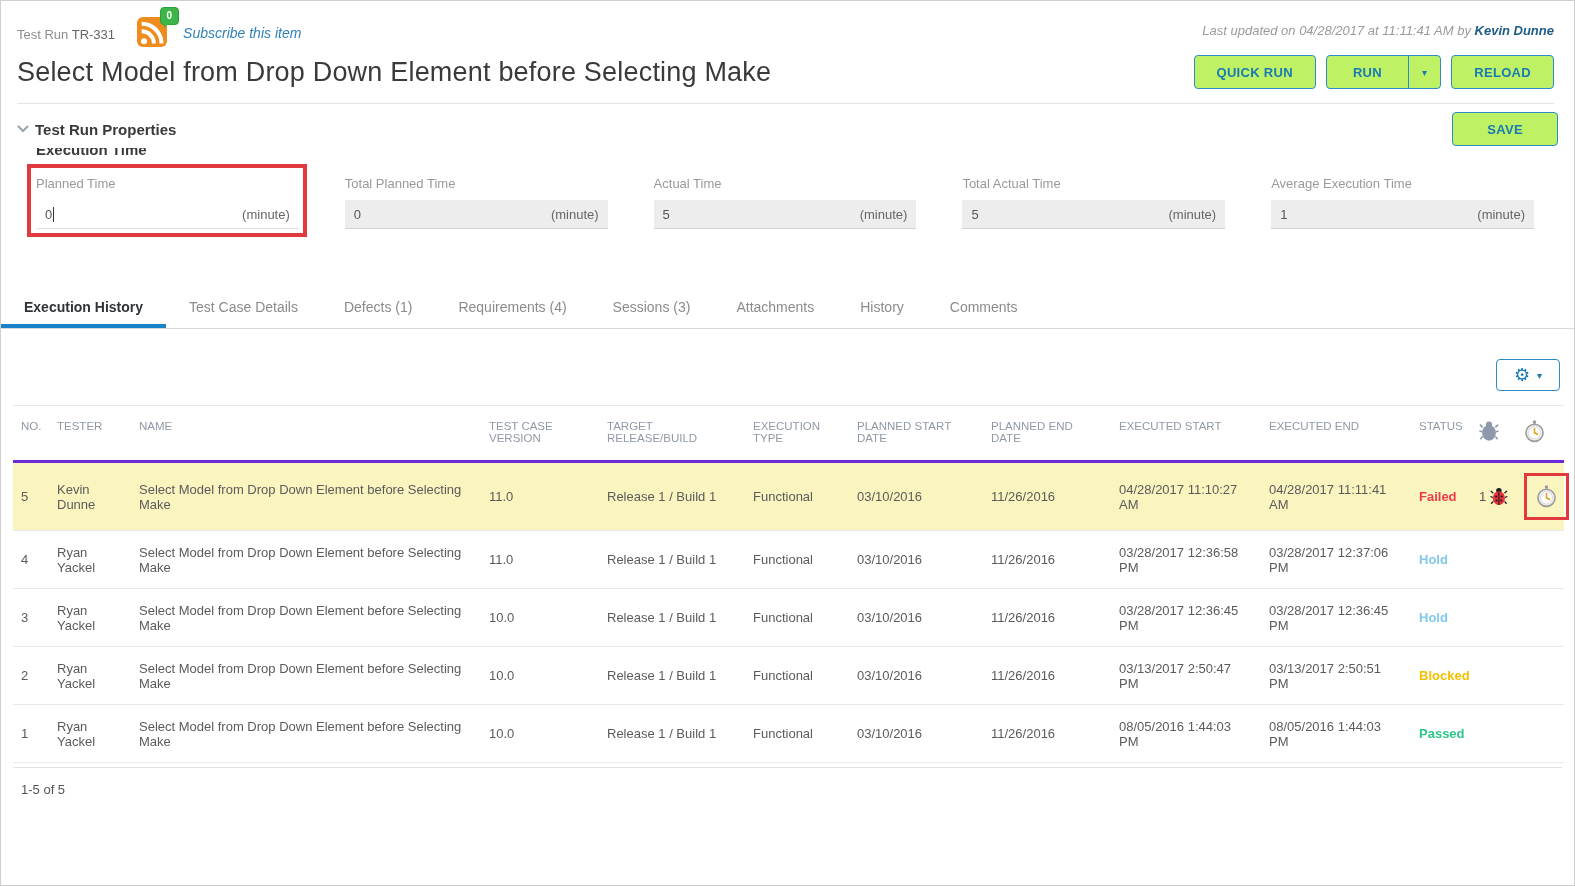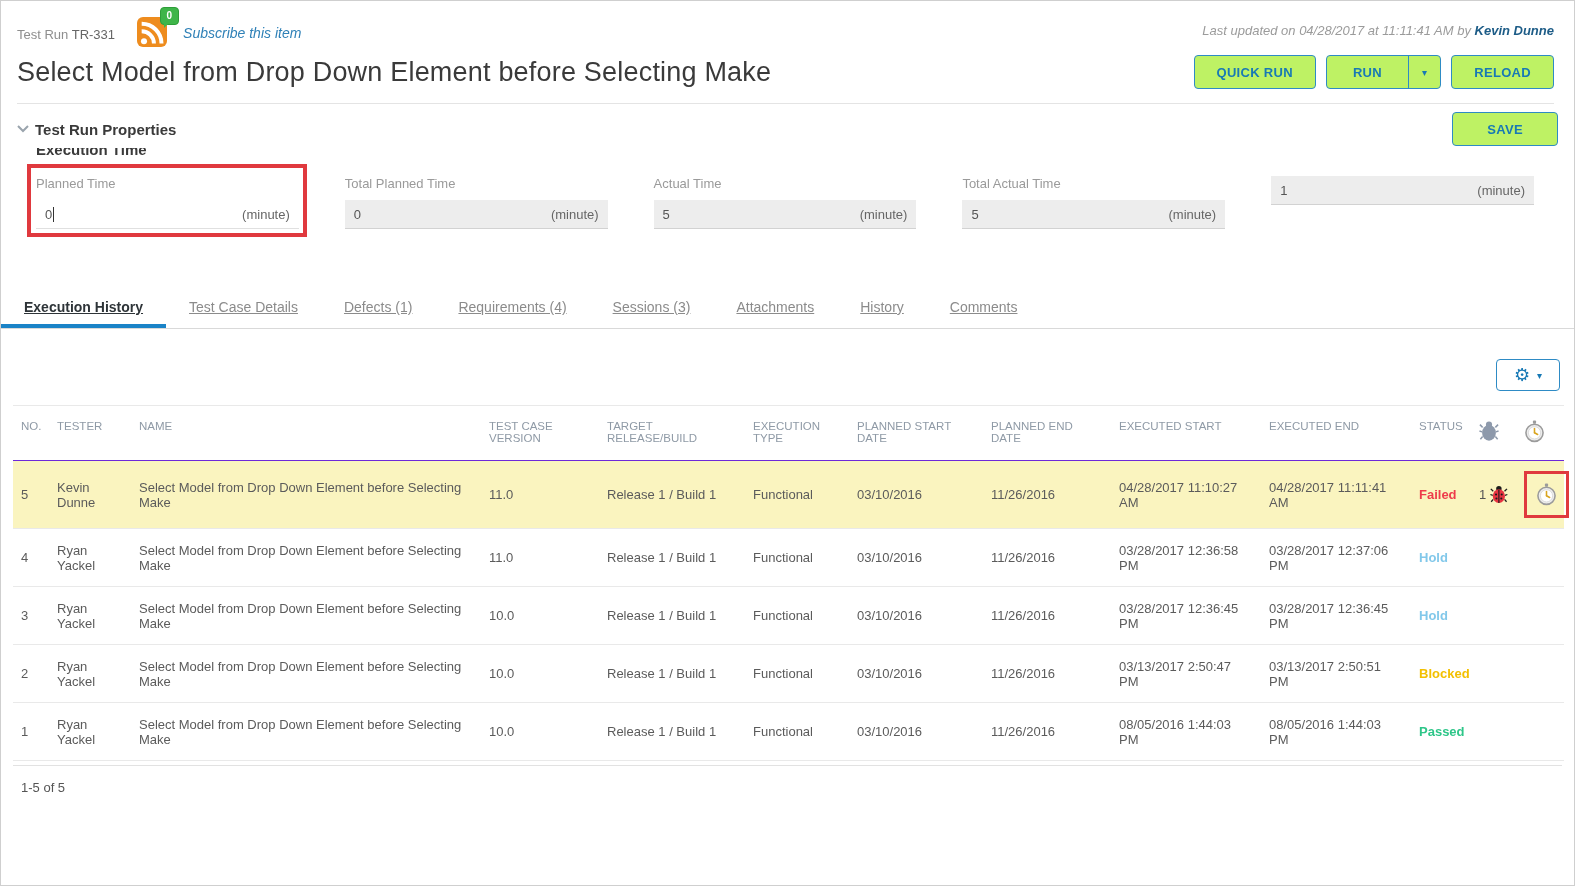--- a/index.html
+++ b/index.html
@@ -46,34 +46,34 @@
   .flabel { font-size:13px; color:#9a9a9a; margin-bottom:9px; }
   .finput { height:29px; display:flex; align-items:center; justify-content:space-between; padding:0 9px;
             font-size:13px; color:#555; border-bottom:1px solid #e0e0e0; background:#fff; }
   .finput.readonly { background:#ededed; border-bottom:1px solid #d2d2d2; }
   .unit { color:#666; }
   .text-cursor { display:inline-block; width:1px; height:15px; background:#333; margin-left:1px; vertical-align:text-bottom; }
   .hl-box { position:absolute; left:-9px; top:-12px; right:-8px; bottom:-8px; border:4px solid #e0393e; pointer-events:none; }
 
   
   .tabs { display:flex; border-bottom:1px solid #d9d9d9; margin-top:4px; }
-  .tab { font-size:14px; color:#8b8b8b; padding:14px 23px 12px; cursor:pointer; white-space:nowrap;text-decoration:underline; }
+  .tab { font-size:14px; color:#8b8b8b; padding:14px 23px 12px; cursor:pointer; white-space:nowrap; }
   .tab.active { font-weight:bold; color:#2e3438; border-bottom:4px solid #1a83c7; padding-bottom:9px; }
 
   
   .table-toolbar { display:flex; justify-content:flex-end; padding:30px 14px 14px; }
   .gear-btn { border:1px solid #2e8bc5; border-radius:4px; height:32px; width:64px; display:flex; align-items:center;
               justify-content:center; gap:7px; background:#fff; cursor:pointer; }
   .gear-glyph { font-family:"DejaVu Sans", sans-serif; font-size:18px; color:#1879b5; line-height:1; }
 
   
   .table-wrap { padding:0 12px; }
   table { width:100%; border-collapse:collapse; table-layout:fixed; font-size:13px; color:#5b5b5b; }
   thead th { font-size:11.5px; color:#8f9aa6; text-align:left; font-weight:normal; padding:14px 8px 16px;
-             border-top:1px solid #e9e9e9; border-bottom:1px solid #6d28d9; vertical-align:top; }
+             border-top:1px solid #e9e9e9; border-bottom:3px solid #6d28d9; vertical-align:top; }
   tbody td { padding:10px 8px; border-bottom:1px solid #e9e9e9; vertical-align:middle; height:58px; }
   tr.highlight td { background:#faf4bf; height:64px; }
   .st { font-weight:bold; }
   .st-failed { color:#ee3b4b; }
   .st-hold { color:#82c8ea; }
   .st-blocked { color:#f3c000; }
   .st-passed { color:#2ec689; }
   .bugwrap { display:flex; align-items:center; gap:4px; }
   .bugwrap .bug-count { color:#555; }
   .clock-alert { display:inline-flex; border:3px solid #e0393e; padding:9px 9px; align-items:center; justify-content:center; }
@@ -172,20 +172,21 @@
 
       <div class="field">
         <div class="flabel">Total Actual Time</div>
         <div class="finput readonly">
           <span>5</span>
           <span class="unit">(minute)</span>
         </div>
       </div>
 
       <div class="field">
+        <div class="flabel">Average Execution Time</div>
         <div class="finput readonly">
           <span>1</span>
           <span class="unit">(minute)</span>
         </div>
       </div>
       <div class="field"></div>
     </div>
   </div>
 
   <div class="tabs">

